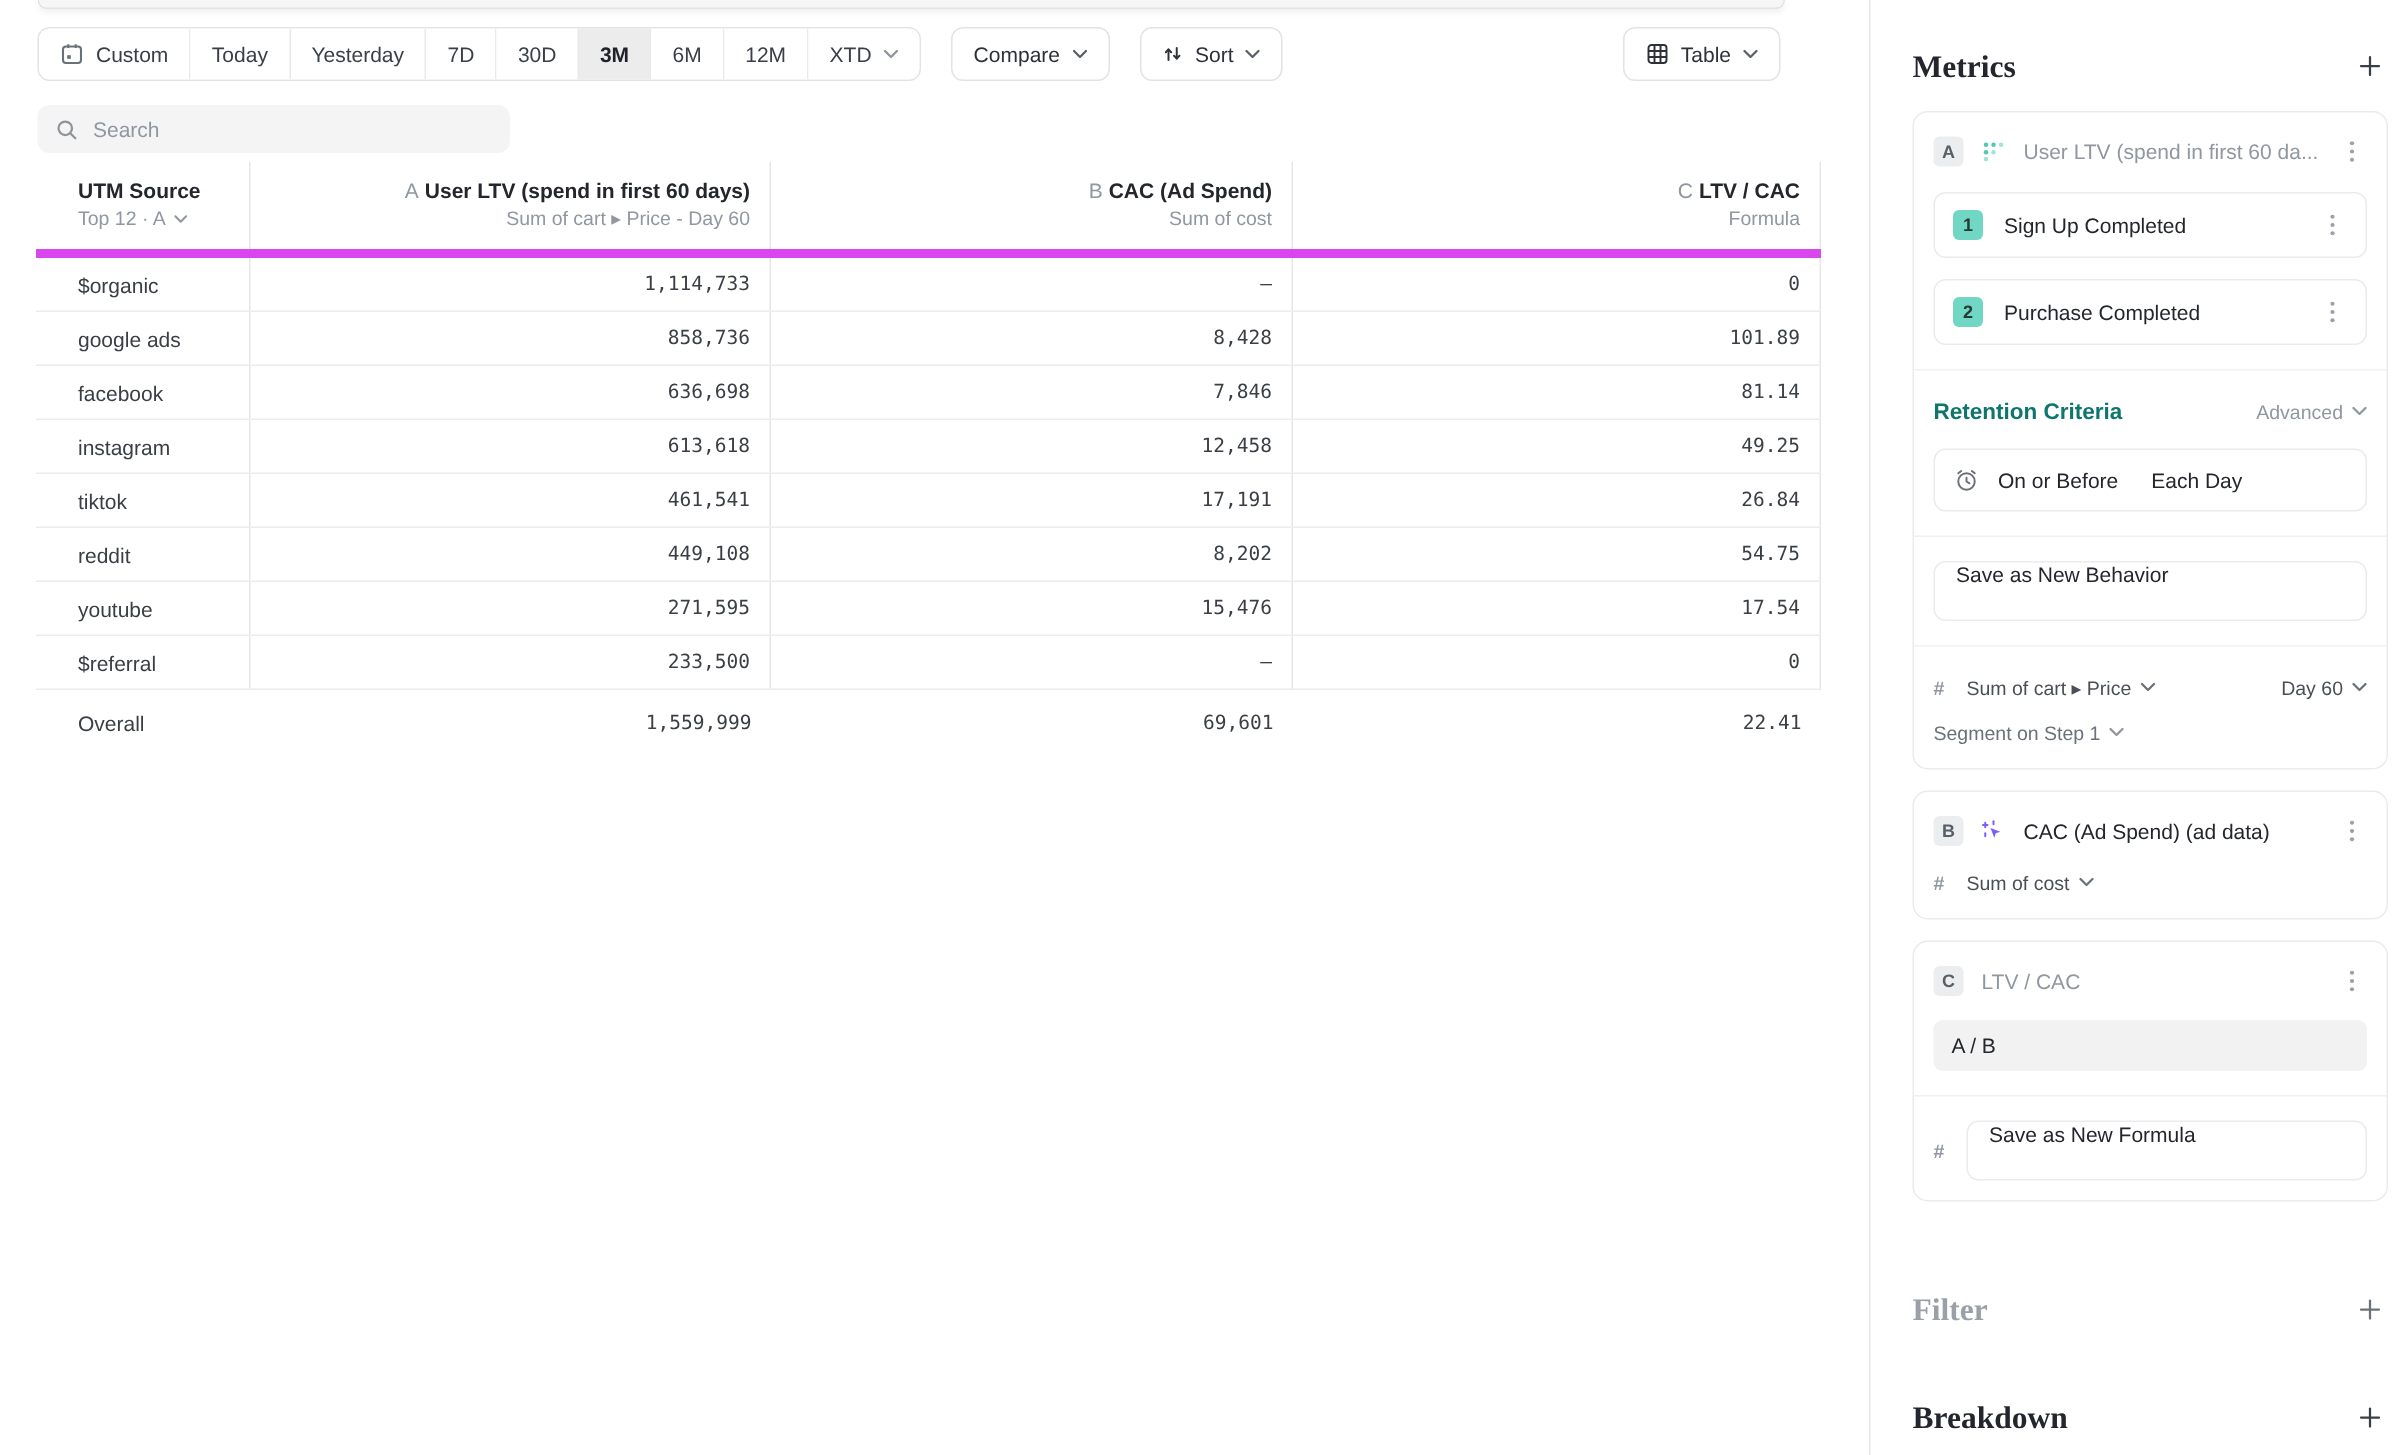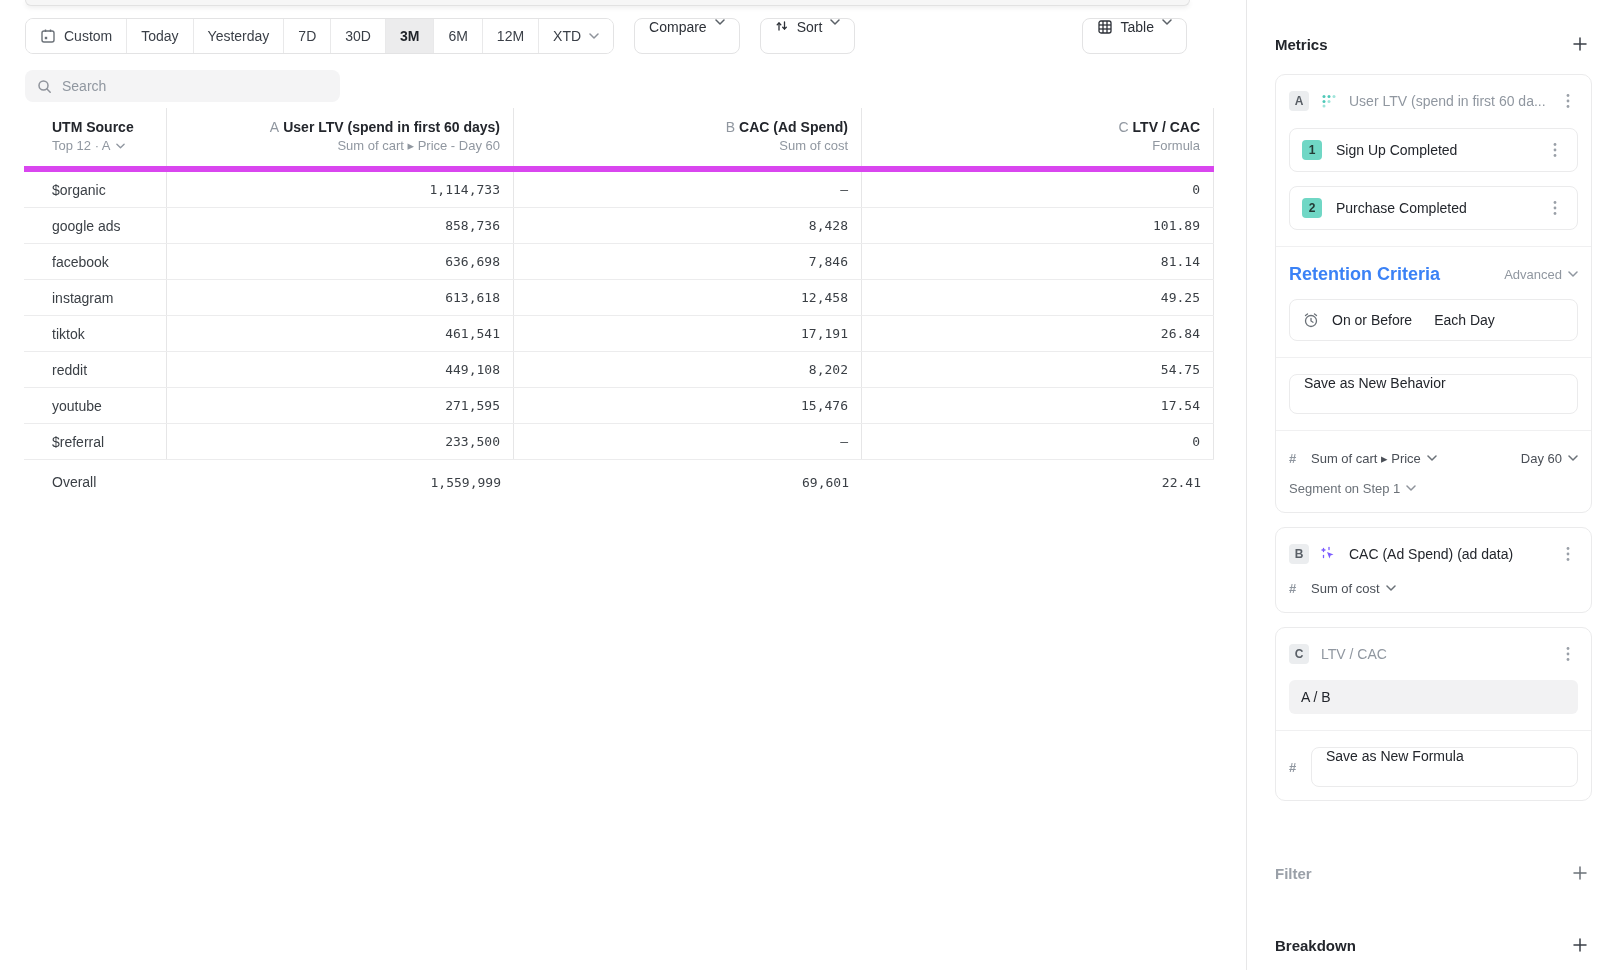--- a/index.html
+++ b/index.html
@@ -16,21 +16,21 @@
     border-radius:0 0 9px 9px; box-shadow:0 2px 5px rgba(0,0,0,.07); }
 
   .toolbar { position:absolute; left:25px; top:18px; right:24px; height:36px;
     display:flex; align-items:center; }
   .seg-group { display:flex; height:36px; border:1px solid #e3e3e4; border-radius:8px;
     overflow:hidden; background:#fff; }
   .seg { display:flex; align-items:center; gap:8px; padding:0 14px; font-size:14px;
     color:#3a3f47; border-right:1px solid #e9e9ea; cursor:pointer; background:#fff; white-space:nowrap; }
   .seg:last-child { border-right:none; }
   .seg.selected { background:#ececed; font-weight:700; color:#1f2329; }
-  .btn { display:flex; align-items:flex-start; gap:8px; height:36px; padding:0 14px;
+  .btn { display:flex; align-items:center; gap:8px; height:36px; padding:0 14px;
     border:1px solid #e3e3e4; border-radius:8px; background:#fff; font-size:14px;
     color:#2d3138; cursor:pointer; white-space:nowrap; }
   .btn-compare { margin-left:20px; }
   .btn-sort { margin-left:20px; }
   .btn-table { margin-left:auto; margin-right:35px; }
 
   .search-box { position:absolute; left:25px; top:70px; width:315px; height:32px;
     background:#f4f4f5; border-radius:8px; display:flex; align-items:center;
     gap:10px; padding:0 12px; }
   .search-box input { border:none; outline:none; background:transparent; font-size:14px;
@@ -57,21 +57,21 @@
     font-family:"DejaVu Sans Mono", monospace; color:#3a3f45; }
 
   .overall-row { display:grid; grid-template-columns:143px 347px 348px 352px; height:44px; }
   .overall-row > div { display:flex; align-items:center; }
 
   
   .sidebar { position:absolute; left:1246px; top:0; width:354px; height:970px;
     border-left:1px solid #e7e7e8; padding:0 8px 0 28px; overflow:hidden; }
   .side-head { display:flex; align-items:center; justify-content:space-between;
     margin-top:32px; height:24px; }
-  .side-title { font-size:15px; font-weight:700; color:#23262c; }
+  .side-title { font-size:21px; font-weight:700; color:#23262c;font-family:Liberation Serif, serif; }
   .side-title.muted { color:#9aa0a8; font-weight:700; }
   .plus-btn { width:24px; height:24px; display:flex; align-items:center;
     justify-content:center; cursor:pointer; }
 
   .card { border:1px solid #ebebec; border-radius:10px; padding:13px; background:#fff; }
   .card-a { margin-top:18px; }
   .metric-head { display:flex; align-items:center; gap:12px; height:26px; }
   .letter-badge { width:20px; height:20px; border-radius:4px; background:#ebedef;
     color:#595f66; font-size:12px; font-weight:700; display:flex; align-items:center;
     justify-content:center; flex:none; }
@@ -84,21 +84,21 @@
   .event-row { display:flex; align-items:center; gap:14px; height:44px;
     border:1px solid #ebebec; border-radius:8px; padding:0 12px; margin-top:14px; }
   .num-badge { width:20px; height:20px; border-radius:4px; background:#70d7c5;
     color:#243b36; font-size:12px; font-weight:700; display:flex; align-items:center;
     justify-content:center; flex:none; }
   .event-label { font-size:14px; color:#23262c; flex:1; }
 
   .card-divider { height:1px; background:#f0f0f1; margin:16px -13px; }
 
   .retention-head { display:flex; align-items:center; justify-content:space-between; height:22px; }
-  .retention-title { font-size:18px; font-weight:700; color:#3b82f6; }
+  .retention-title { font-size:15px; font-weight:700; color:#0f766e; }
   .advanced { display:flex; align-items:center; gap:6px; font-size:13px;
     color:#9097a0; cursor:pointer; }
 
   .behavior-row { display:flex; align-items:center; gap:12px; height:42px;
     border:1px solid #ebebec; border-radius:8px; padding:0 12px; margin-top:14px;
     font-size:14px; color:#23262c; }
   .behavior-row .cond { cursor:pointer; }
   .behavior-row .period { margin-left:10px; cursor:pointer; }
 
   .save-btn { display:flex; align-items:flex-start; height:40px; border:1px solid #ebebec;

